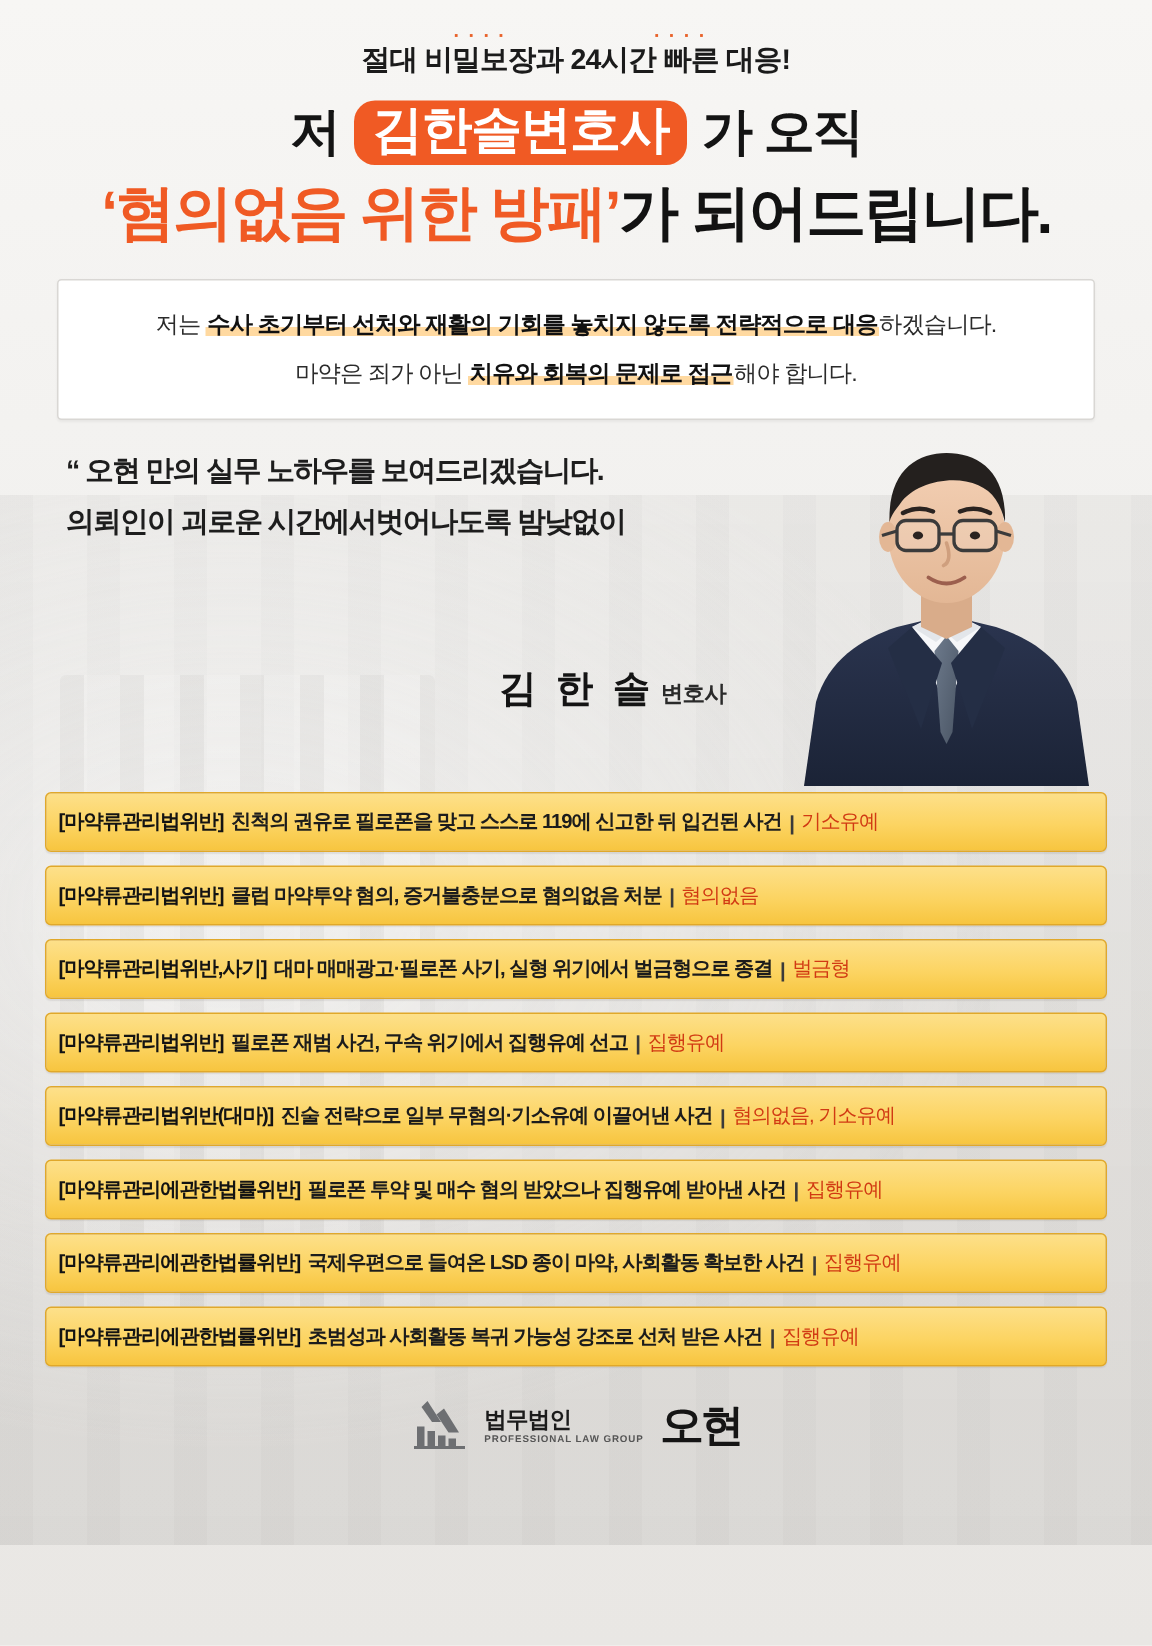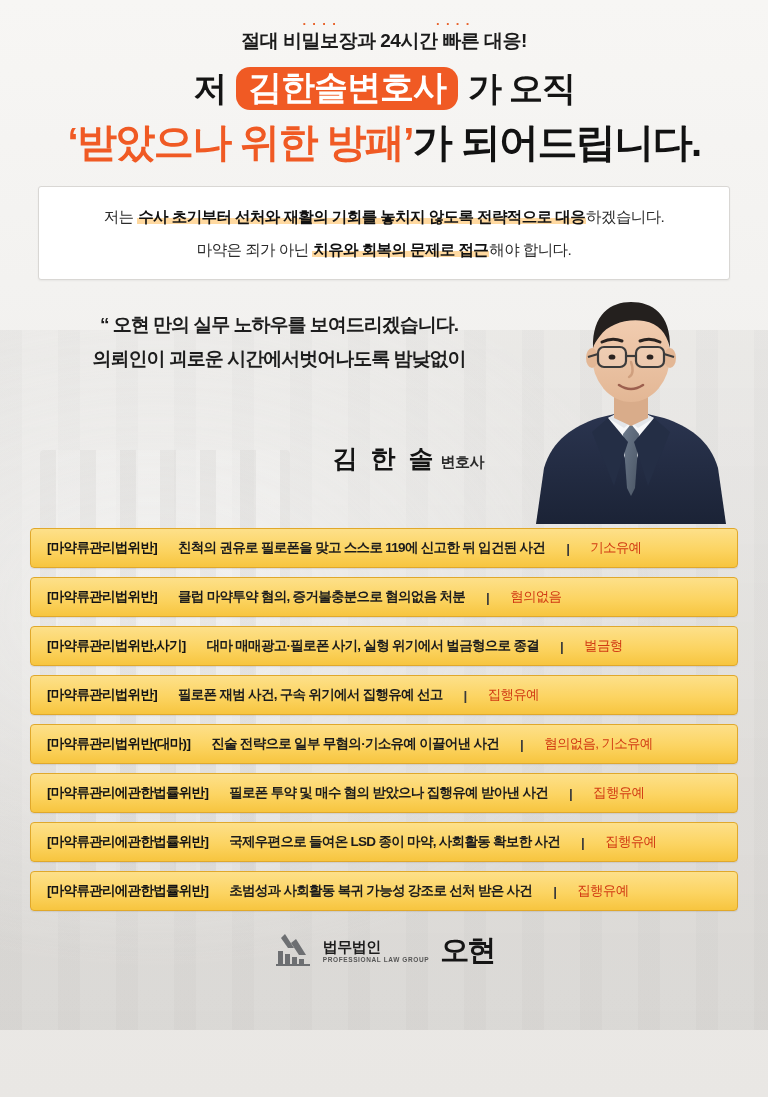--- a/index.html
+++ b/index.html
@@ -138,23 +138,23 @@
   
   .quote-area {
     position: relative;
     z-index: 3;
     height: 230px;
     margin-top: 14px;
   }
   .quote-text {
     position: absolute;
     left: 44px;
-    top: 14px;
+    top: 4px;
     width: 470px;
-    text-align: center;
+    text-align: left;
     font-size: 19px;
     font-weight: 700;
     letter-spacing: -1px;
     line-height: 1.75;
     color: #1d1d1d;
   }
   .signature {
     position: absolute;
     left: 44px;
     top: 148px;
@@ -194,27 +194,26 @@
   }
   .case-row {
     position: relative;
     background: linear-gradient(180deg, #fde08a 0%, #fcd462 55%, #f7c53f 100%);
     border: 1px solid #e0a82b;
     border-radius: 4px;
     height: 38px;
     margin-bottom: 9px;
     display: flex;
     align-items: center;
-    padding: 0 16px;
+    padding: 0 8px;
     box-shadow: 0 1px 1px rgba(0,0,0,0.08);
     font-size: 13.5px;
     letter-spacing: -0.7px;
     white-space: nowrap;
     overflow: hidden;
-    gap: 16px;
   }
   .case-tag {
     font-weight: 800;
     color: #131313;
     margin-right: 5px;
   }
   .case-desc {
     font-weight: 600;
     color: #1c1c1c;
   }
@@ -281,21 +280,21 @@
       <span class="dotted">24시간 빠른 대응!</span>
     </div>
 
     <div class="line2">
       <span>저</span>
       <span class="name-badge">김한솔변호사</span>
       <span>가 오직</span>
     </div>
 
     <div class="line3">
-      <span class="quoted">‘받았으나 위한 방패’</span><span>가 되어드립니다.</span>
+      <span class="quoted">‘혐의없음 위한 방패’</span><span>가 되어드립니다.</span>
     </div>
   </div>
 
   <div class="statement">
     <p>
       <span>저는 </span><span class="hl">수사 초기부터 선처와 재활의 기회를 놓치지 않도록 전략적으로 대응</span><span>하겠습니다.</span>
     </p>
     <p>
       <span>마약은 죄가 아닌 </span><span class="hl">치유와 회복의 문제로 접근</span><span>해야 합니다.</span>
     </p>

